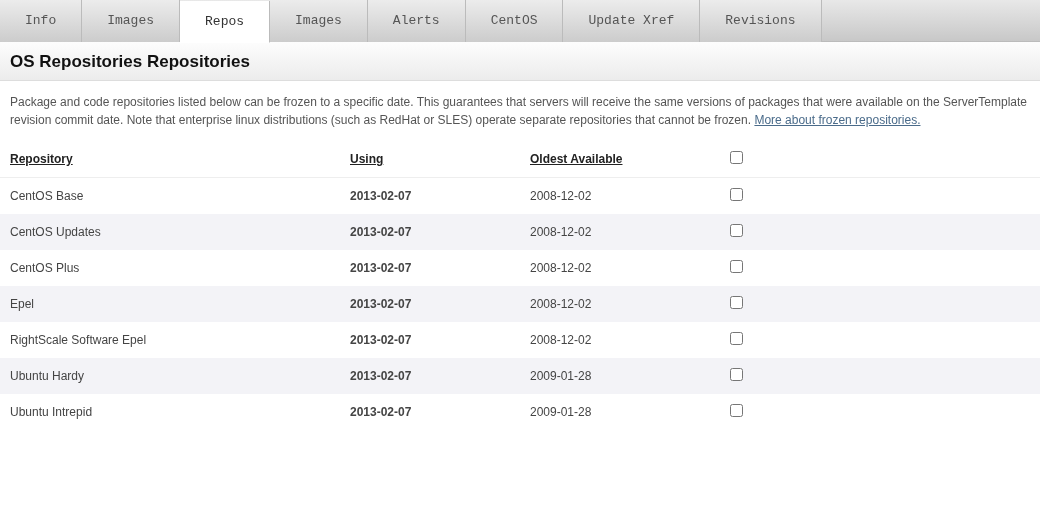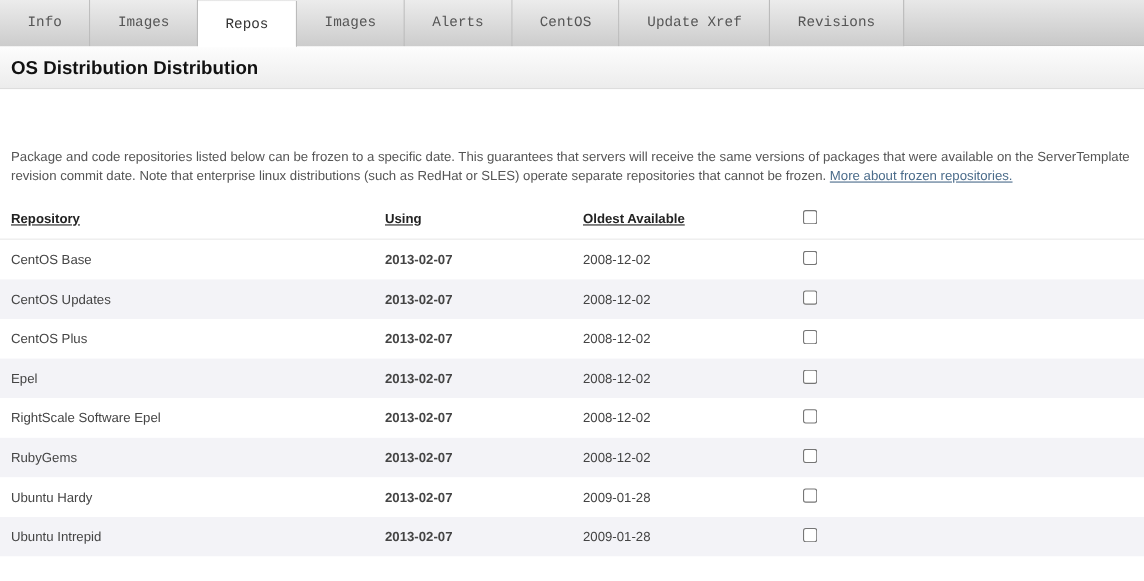--- a/index.html
+++ b/index.html
@@ -48,21 +48,20 @@
     .section-header h2 {
       font-size: 17px;
       font-weight: bold;
       color: #111;
     }
     .description {
       padding: 12px 10px 10px 10px;
       color: #555;
       font-size: 12px;
       line-height: 1.5;
-      margin-top: 40px;
     }
     .description a {
       color: #4a6b8a;
       text-decoration: underline;
     }
     table.repos {
       width: 100%;
       border-collapse: collapse;
       margin-top: 2px;
     }
@@ -104,21 +103,21 @@
     <div class="tab">Images</div>
     <div class="tab active">Repos</div>
     <div class="tab">Images</div>
     <div class="tab">Alerts</div>
     <div class="tab">CentOS</div>
     <div class="tab">Update Xref</div>
     <div class="tab">Revisions</div>
   </div>
 
 <div class="section-header">
-  <h2>OS Distribution Distribution</h2>
+  <h2>OS Repositories Repositories</h2>
 </div>
 
 <div class="description">
   <span>Package and code repositories listed below can be frozen to a specific date. This guarantees that servers will receive the same versions of packages that were available on the ServerTemplate revision commit date. Note that enterprise linux distributions (such as RedHat or SLES) operate separate repositories that cannot be frozen. </span><a href="#">More about frozen repositories.</a>
 </div>
 
 <table class="repos">
   <thead>
     <tr>
       <th class="col-repo">Repository</th>
@@ -160,27 +159,20 @@
         <td></td>
       </tr>
       <tr>
         <td class="col-repo">RightScale Software Epel</td>
         <td class="col-using">2013-02-07</td>
         <td class="col-oldest">2008-12-02</td>
         <td class="col-check"><input type="checkbox" style=""></td>
         <td></td>
       </tr>
       <tr>
-        <td class="col-repo">RubyGems</td>
-        <td class="col-using">2013-02-07</td>
-        <td class="col-oldest">2008-12-02</td>
-        <td class="col-check"><input type="checkbox" style=""></td>
-        <td></td>
-      </tr>
-      <tr>
         <td class="col-repo">Ubuntu Hardy</td>
         <td class="col-using">2013-02-07</td>
         <td class="col-oldest">2009-01-28</td>
         <td class="col-check"><input type="checkbox" style=""></td>
         <td></td>
       </tr>
       <tr>
         <td class="col-repo">Ubuntu Intrepid</td>
         <td class="col-using">2013-02-07</td>
         <td class="col-oldest">2009-01-28</td>

